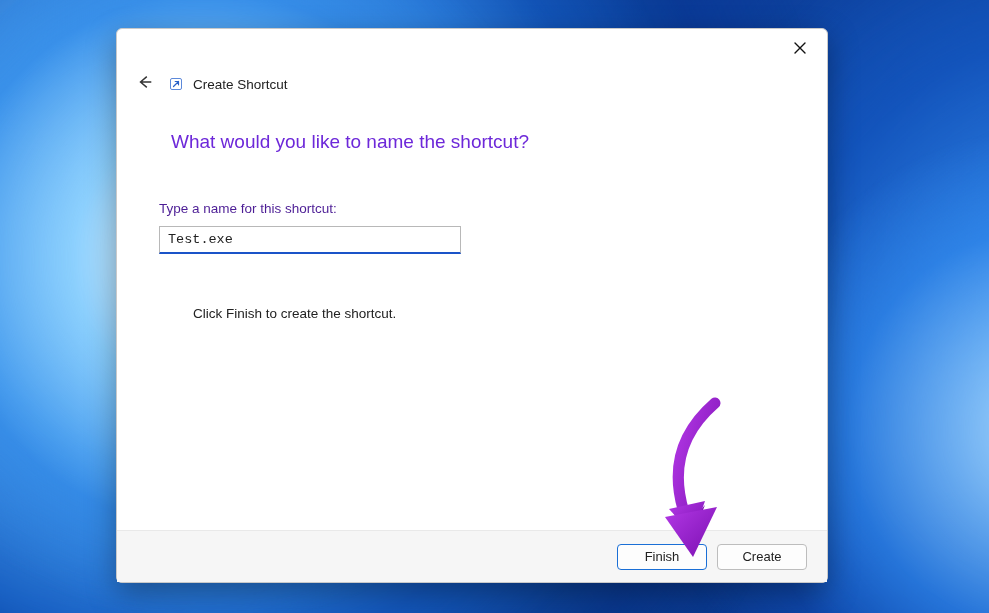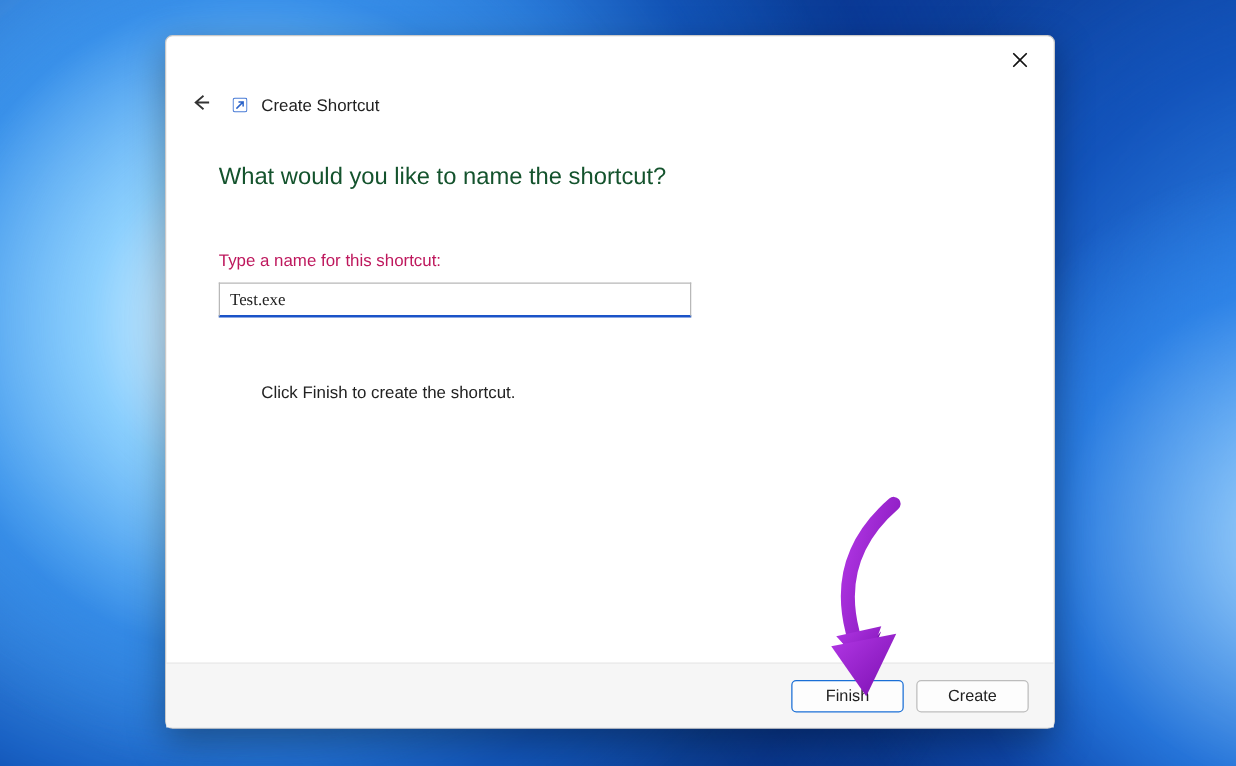--- a/index.html
+++ b/index.html
@@ -24,21 +24,21 @@
     }
     .swirl.l1 { width:1500px; height:1500px; left:-600px; top:-500px; background:radial-gradient(circle at 50% 50%, rgba(120,200,255,0.9) 0%, rgba(30,120,230,0.7) 35%, rgba(10,60,160,0.4) 55%, transparent 65%); }
     .swirl.l2 { width:1200px; height:1200px; left:-350px; top:-300px; background:radial-gradient(circle at 45% 45%, rgba(200,235,255,0.95) 0%, rgba(80,170,250,0.7) 25%, rgba(20,90,200,0.4) 45%, transparent 55%); }
     .swirl.l3 { width:900px; height:900px; left:-150px; top:-100px; background:radial-gradient(circle at 40% 40%, rgba(255,255,255,0.9) 0%, rgba(140,210,255,0.75) 18%, rgba(40,130,230,0.45) 35%, transparent 48%); }
     .swirl.r1 { width:1600px; height:1600px; right:-900px; top:-550px; background:radial-gradient(circle at 50% 50%, rgba(30,110,220,0.85) 0%, rgba(15,70,180,0.55) 40%, transparent 55%); }
     .swirl.r2 { width:1200px; height:1200px; right:-650px; top:-300px; background:radial-gradient(circle at 55% 55%, rgba(70,160,250,0.9) 0%, rgba(20,90,200,0.5) 35%, transparent 50%); }
     .swirl.r3 { width:850px; height:850px; right:-400px; top:-80px; background:radial-gradient(circle at 60% 60%, rgba(180,225,255,0.9) 0%, rgba(50,140,240,0.55) 28%, transparent 42%); }
 
     .dialog {
       position: absolute;
-      left: 132px;
+      left: 116px;
       top: 28px;
       width: 712px;
       height: 555px;
       background: #ffffff;
       border: 1px solid #c9c9c9;
       border-radius: 6px;
       box-shadow: 0 10px 30px rgba(0,0,0,0.35);
       display: flex;
       flex-direction: column;
     }
@@ -77,30 +77,30 @@
       width: 14px; height: 14px;
       display:flex; align-items:center; justify-content:center;
     }
     .shortcut-glyph svg { width: 12px; height: 12px; }
     .header-title { font-size: 13.5px; color: #222; }
 
     .dlg-body {
       flex: 1;
       padding: 34px 42px 0 42px;
     }
-    .heading { font-size: 19px; color: #14532d; font-weight: 400; margin-bottom: 48px; }
-    .field-label { font-size: 13.5px; color: #be185d; margin-bottom: 10px; }
+    .heading { font-size: 19px; color: #6d28d9; font-weight: 400; margin-bottom: 48px; margin-left: 12px; }
+    .field-label { font-size: 13.5px; color: #4c1d95; margin-bottom: 10px; }
     .text-input {
-      width: 378px;
+      width: 302px;
       height: 28px;
       border: 1px solid #b8b8b8;
       border-bottom: 2px solid #1a53c8;
       padding: 0 8px;
       font-size: 13.5px;
-      font-family: Liberation Serif, serif;
+      font-family: Liberation Mono, monospace;
       outline: none;
       color: #222;
       background: #fff;
     }
     .instruction { font-size: 13.5px; color: #222; margin-top: 52px; margin-left: 34px; }
 
     .dlg-footer {
       height: 52px;
       border-top: 1px solid #e9e9e9;
       background: #f6f6f6;

